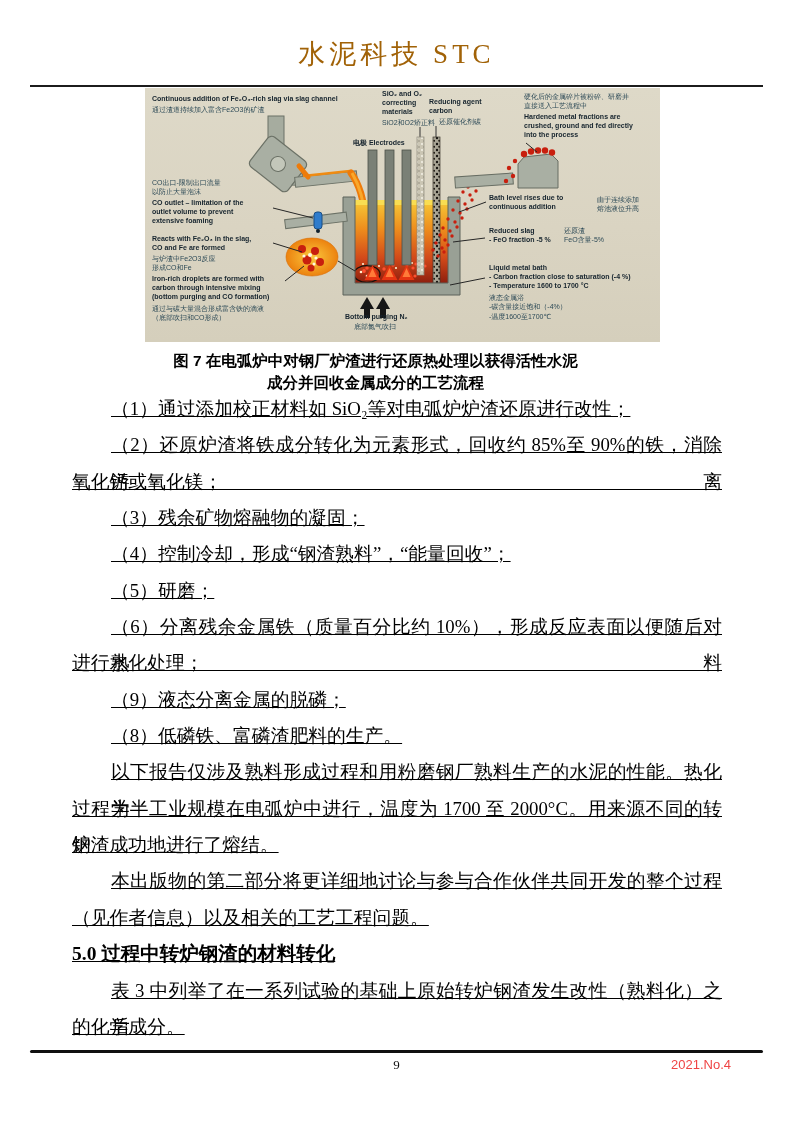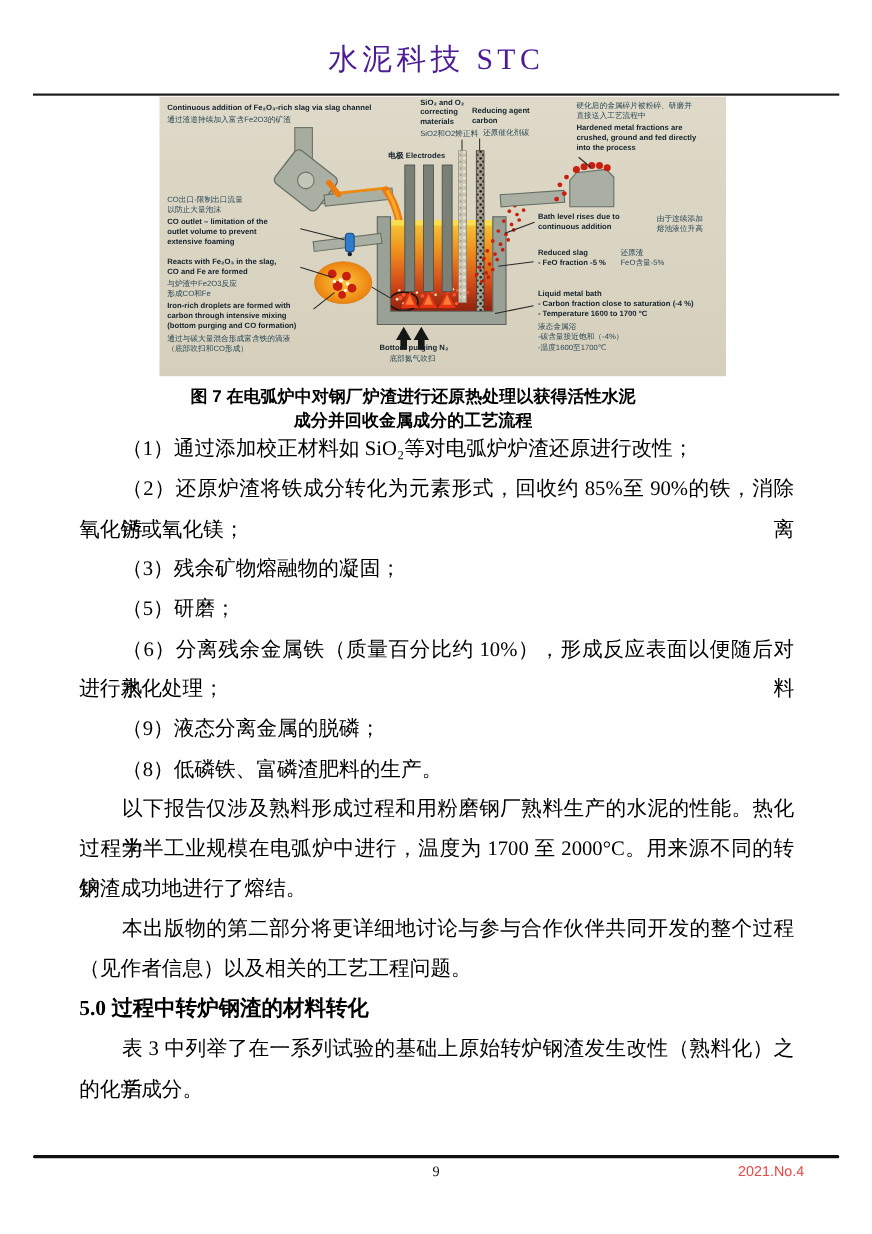--- a/index.html
+++ b/index.html
@@ -1,34 +1,34 @@
 <!DOCTYPE html>
 <html><head>
 <meta charset="utf-8">
 <style>
   html,body{margin:0;padding:0;}
   body{width:793px;height:1122px;position:relative;background:#ffffff;
        font-family:"Liberation Serif","DejaVu Serif",serif;color:#000;overflow:hidden;}
 
   .header{position:absolute;top:36px;left:0;width:793px;text-align:center;
-          font-size:27px;letter-spacing:4px;color:#4c1d95;}
+          font-size:27px;letter-spacing:4px;color:#a16207;}
   .rule-top{position:absolute;left:30px;top:85px;width:733px;height:2px;background:#1c1c1c;}
 
   .figure{position:absolute;left:145px;top:88px;width:515px;height:254px;
           background:linear-gradient(180deg,#ded9c8 0%,#dad4c2 55%,#d5cfbc 100%);overflow:hidden;}
   .figure svg{position:absolute;left:0;top:0;}
   .fl{position:absolute;white-space:pre-line;}
   .fl.en{font:bold 7px/1.3 "Liberation Sans","DejaVu Sans",sans-serif;color:#16242e;}
   .fl.zh{font:7px/1.35 "Liberation Sans","DejaVu Sans",sans-serif;color:#2d4a57;}
 
   .caption{position:absolute;left:0;top:350px;width:751px;text-align:center;
            font:600 15.5px/22px "Liberation Sans","DejaVu Sans",sans-serif;color:#000;}
 
   .bodytext{position:absolute;left:72px;top:391px;width:650px;font-size:18.8px;}
-  .bl{height:36.35px;line-height:36.35px;}
+  .bl{height:36.35px;line-height:36.35px;text-decoration:underline;}
   .bl.j{text-align:justify;text-align-last:justify;}
   .bl.ind{padding-left:39px;}
   .bl.heading{font-weight:bold;font-size:19.5px;}
 
   .rule-bottom{position:absolute;left:30px;top:1050px;width:733px;height:3px;background:#101010;border-radius:2px;}
   .pagenum{position:absolute;left:0;top:1057px;width:793px;text-align:center;font-size:13px;color:#111;}
   .issue{position:absolute;left:671px;top:1057px;font:13px "Liberation Sans","DejaVu Sans",sans-serif;color:#ef4444;}
 </style>
 </head>
 <body>
@@ -269,20 +269,21 @@
 <div class="caption">
   <div>图 7 在电弧炉中对钢厂炉渣进行还原热处理以获得活性水泥</div>
   <div>成分并回收金属成分的工艺流程</div>
 </div>
 
 <div class="bodytext">
   <div class="bl ind">（1）通过添加校正材料如 SiO₂等对电弧炉炉渣还原进行改性；</div>
   <div class="bl ind j">（2）还原炉渣将铁成分转化为元素形式，回收约 85%至 90%的铁，消除游离</div>
   <div class="bl">氧化钙或氧化镁；</div>
   <div class="bl ind">（3）残余矿物熔融物的凝固；</div>
+  <div class="bl ind">（4）控制冷却，形成“钢渣熟料”，“能量回收”；</div>
   <div class="bl ind">（5）研磨；</div>
   <div class="bl ind j">（6）分离残余金属铁（质量百分比约 10%），形成反应表面以便随后对熟料</div>
   <div class="bl">进行水化处理；</div>
   <div class="bl ind">（9）液态分离金属的脱磷；</div>
   <div class="bl ind">（8）低磷铁、富磷渣肥料的生产。</div>
   <div class="bl ind j">以下报告仅涉及熟料形成过程和用粉磨钢厂熟料生产的水泥的性能。热化学</div>
   <div class="bl j">过程为半工业规模在电弧炉中进行，温度为 1700 至 2000°C。用来源不同的转炉</div>
   <div class="bl">钢渣成功地进行了熔结。</div>
   <div class="bl ind j">本出版物的第二部分将更详细地讨论与参与合作伙伴共同开发的整个过程</div>
   <div class="bl">（见作者信息）以及相关的工艺工程问题。</div>

